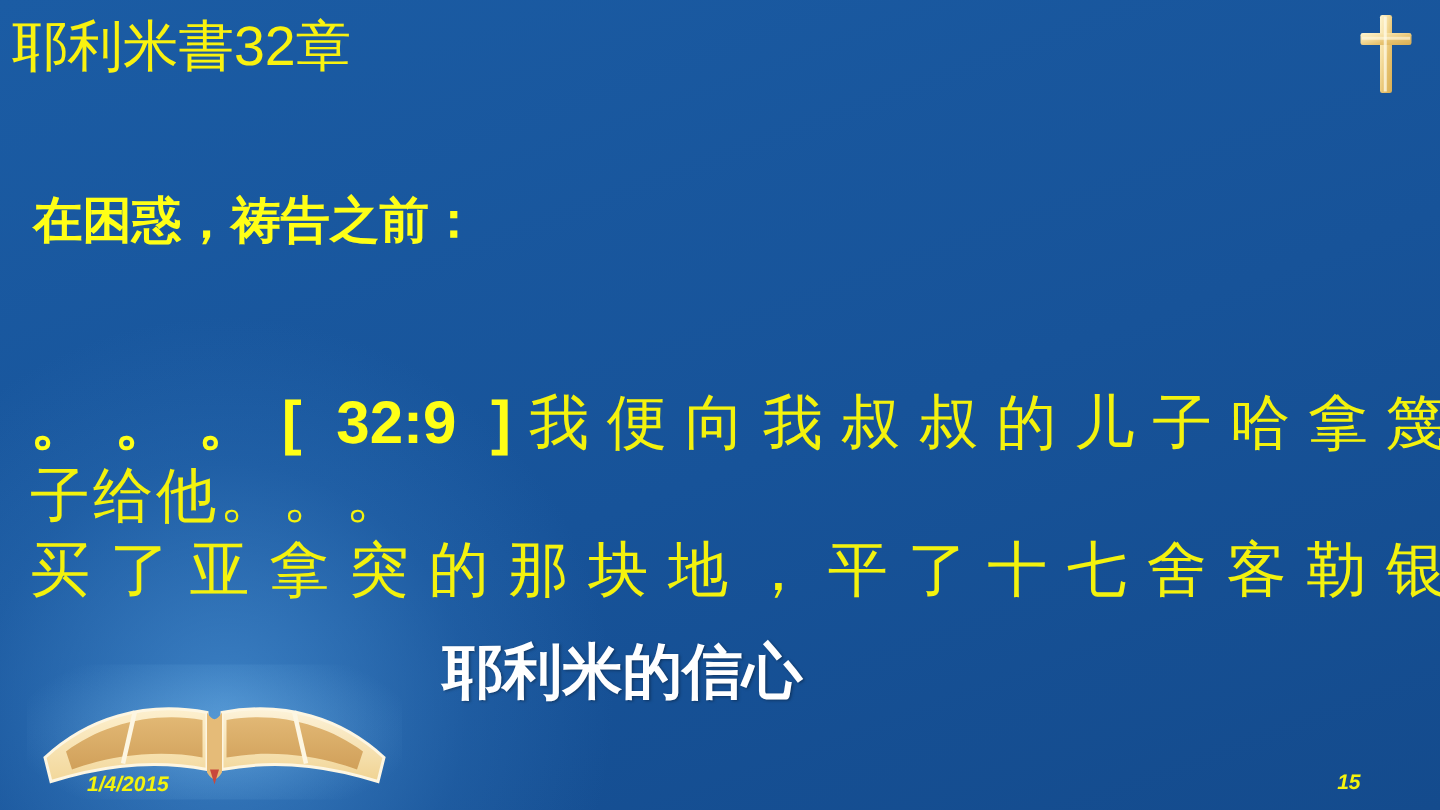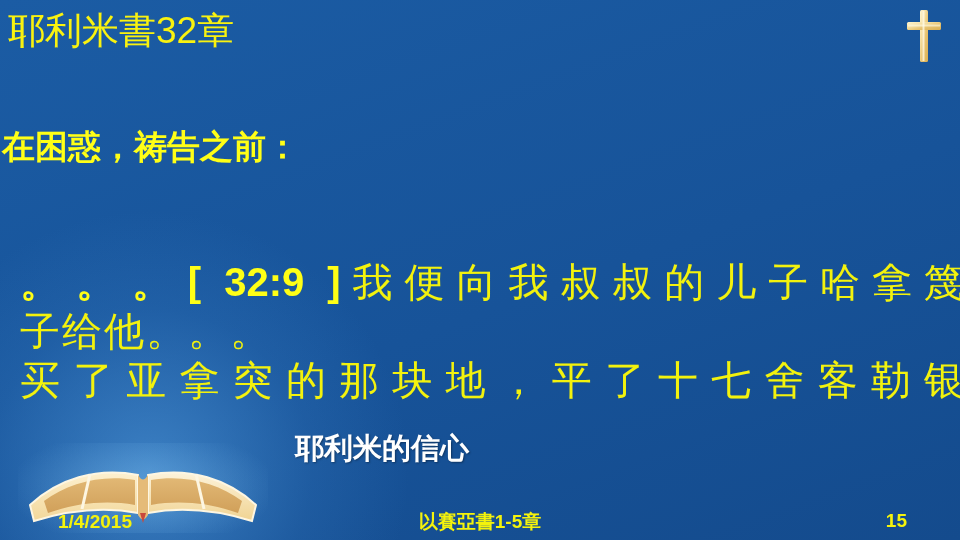--- a/index.html
+++ b/index.html
@@ -37,21 +37,21 @@
     position: absolute;
     right: 15px;
     top: 8px;
     width: 42px;
     height: 56px;
   }
 
   
   #subtitle {
     position: absolute;
-    left: 2px;
+    left: 22px;
     top: 126px;
     font-size: 33px;
     line-height: 42px;
     font-weight: bold;
     color: #ffff16;
     white-space: nowrap;
   }
 
   
   #scripture {
@@ -82,45 +82,46 @@
     font-weight: bold;
     color: #ffff16;
     letter-spacing: 4px;
   }
 
   
   #theme-heading {
     position: absolute;
     left: 295px;
     top: 428px;
-    font-size: 29px;
+    font-size: 40px;
     line-height: 40px;
     font-weight: bold;
     color: #ffffff;
     white-space: nowrap;
     text-shadow: 1px 1px 2px rgba(0,0,0,0.35);
   }
 
   
   #book-graphic {
     position: absolute;
     left: 18px;
     top: 443px;
     width: 250px;
     height: 90px;
   }
 
   
   .footer-text {
     position: absolute;
-    font-size: 19px;
+    font-size: 14px;
     font-weight: bold;
     color: #f4f30c;
     line-height: 20px;
     white-space: nowrap;
+    font-style: italic;
   }
   #footer-date  { left: 58px;  top: 512px; }
   #footer-center{ left: 0; right: 0; top: 512px; text-align: center; }
   #footer-page  { right: 53px; top: 511px; }
 </style>
 </head>
 <body>
 
 <div id="slide">
 
@@ -189,16 +190,15 @@
       <path d="M72 31 L64 66" stroke="#fdf6e2" stroke-width="3" fill="none"></path>
       <path d="M178 31 L186 66" stroke="#fdf6e2" stroke-width="3" fill="none"></path>
 
       <path d="M120 32 C124 38 126 38 130 32 L130 72 C126 78 124 78 120 72 Z" fill="#e5bb78"></path>
 
       <path d="M122 70 L125 80 L128 70 Z" fill="#c9483c"></path>
     </svg>
   </div>
 
   <div class="footer-text" id="footer-date">1/4/2015</div>
-  <div class="footer-text" id="footer-center">以賽亞書1-5章</div>
   <div class="footer-text" id="footer-page">15</div>
 
 </div>
 
 </body></html>

